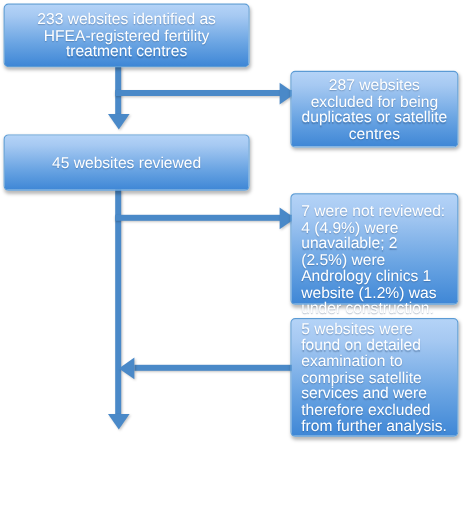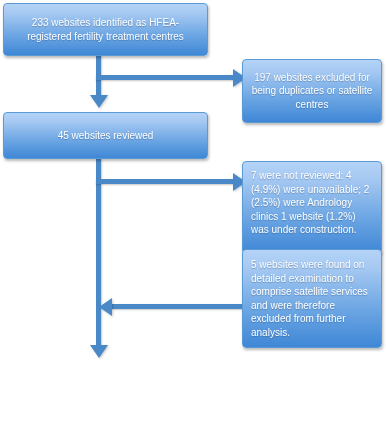--- a/index.html
+++ b/index.html
@@ -16,21 +16,21 @@
 
   
   .box{
     position:absolute;
     box-sizing:border-box;
     border:1px solid #5b9bd5;
     border-radius:4px;
     background:linear-gradient(to bottom,#b4d3f7 0%,#a6c9f2 18%,#6ba5e3 62%,#3f87d6 100%);
     box-shadow:1px 2px 3px rgba(0,0,0,0.28);
     color:#ffffff;
-    font-size:10px;
+    font-size:13px;
     line-height:13.5px;
     display:flex;
     align-items:center;
     justify-content:center;
     text-align:center;
     padding:3px 8px;
     text-shadow:0 1px 1px rgba(30,60,100,0.35);
   }
   .box .txt{display:block;width:100%;}
   .box.left-text{justify-content:center;text-align:left;}
@@ -92,29 +92,29 @@
   <div class="arrow-right" style="left:233px;top:172.5px;"></div>
 
   <div class="hline" style="left:112px;top:304px;width:134px;"></div>
   <div class="arrow-left" style="left:99px;top:297.5px;"></div>
 
   <div class="box" style="left:3px;top:3px;width:205px;height:53px;">
     <span class="txt">233 websites identified as HFEA-registered fertility treatment centres</span>
   </div>
 
   <div class="box" style="left:242px;top:59px;width:140px;height:64px;">
-    <span class="txt">197 websites excluded for being duplicates or satellite centres</span>
+    <span class="txt">287 websites excluded for being duplicates or satellite centres</span>
   </div>
 
   <div class="box" style="left:3px;top:112px;width:205px;height:47px;">
     <span class="txt">45 websites reviewed</span>
   </div>
 
   <div class="box left-text top-text" style="left:242px;top:161px;width:140px;height:93px;">
     <span class="txt">7 were not reviewed: 4 (4.9%) were unavailable; 2 (2.5%) were Andrology clinics 1 website (1.2%) was under construction.</span>
   </div>
 
-  <div class="box left-text" style="left:242px;top:249px;width:140px;height:99px;">
+  <div class="box left-text" style="left:242px;top:265px;width:140px;height:99px;">
     <span class="txt">5 websites were found on detailed examination to comprise satellite services and were therefore excluded from further analysis.</span>
   </div>
 
 
 </div>
 
 </body></html>

